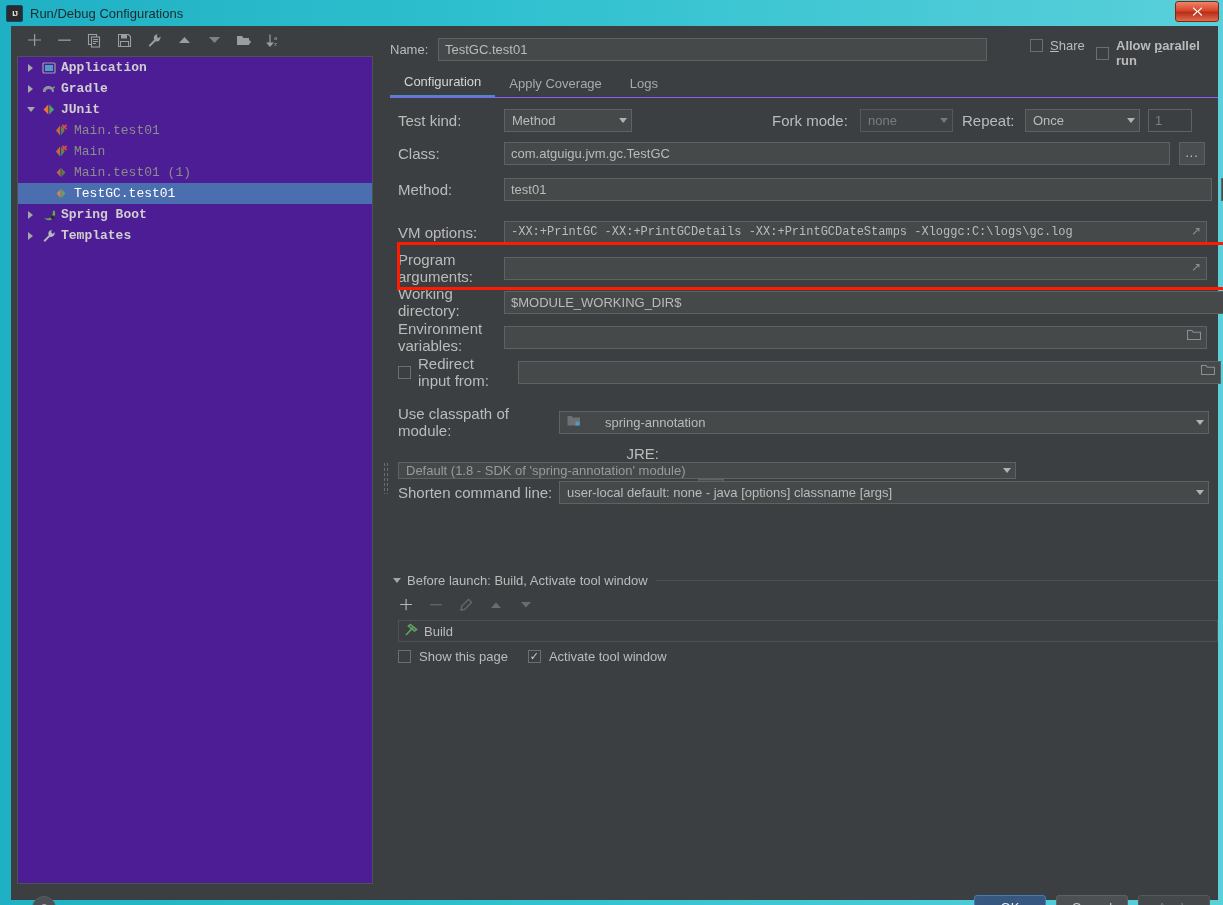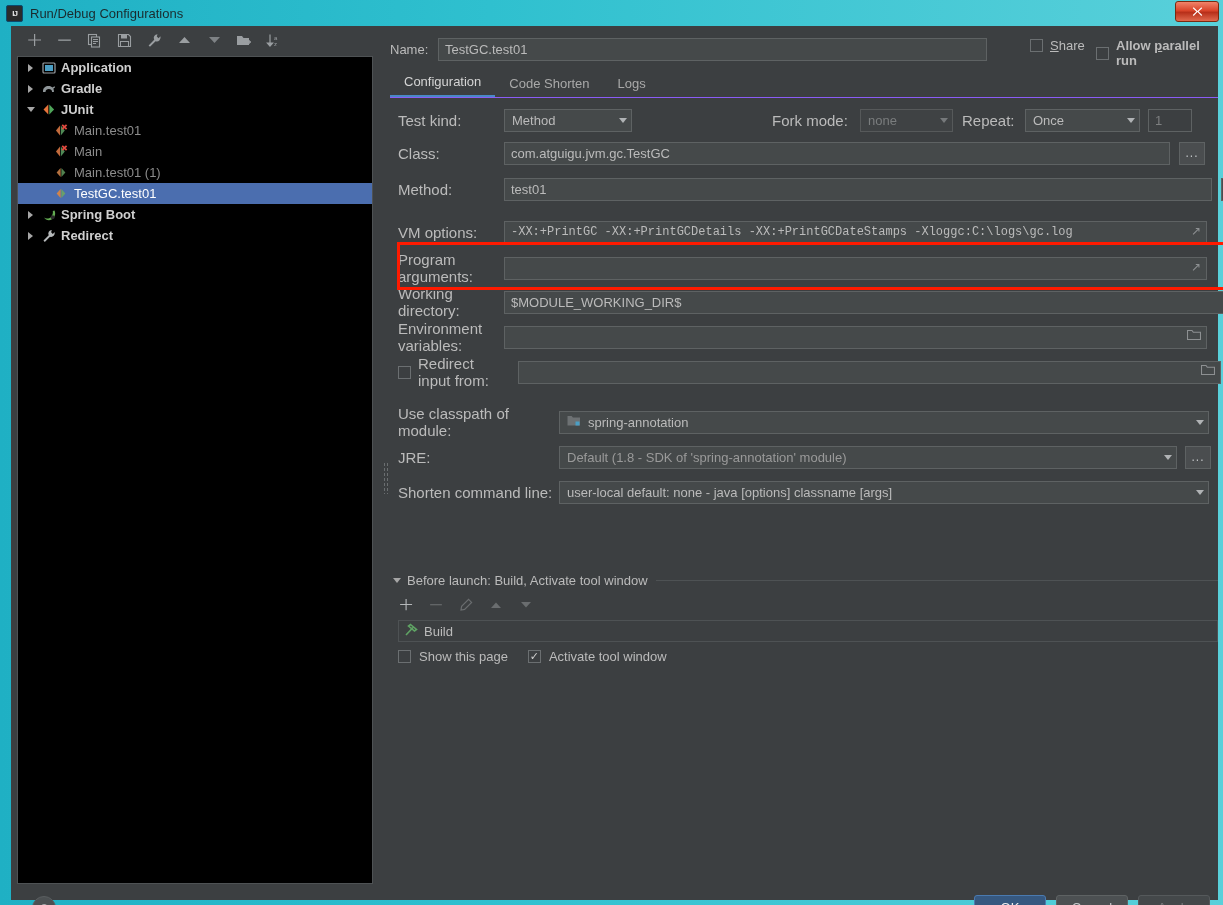--- a/index.html
+++ b/index.html
@@ -34,21 +34,21 @@
 
   
   #toolbar { position:absolute; left:0; top:0; width:360px; height:28px;
              display:flex; align-items:center; padding-left:13px; gap:10px; }
   .tbtn { width:20px; height:20px; display:flex; align-items:center; justify-content:center;
           color:#9a9ea1; cursor:pointer; }
   .tbtn svg { display:block; }
 
   
   #tree-panel { position:absolute; left:6px; top:30px; width:356px; height:828px;
-                background:#000000; border:1px solid #4e5254; overflow:hidden; }
+                background:#4c1d95; border:1px solid #4e5254; overflow:hidden;font-family:Liberation Mono, monospace; }
   .tree-row { height:21px; display:flex; align-items:center; padding-left:6px;
               font-size:13px; color:#bbbbbb; cursor:pointer; white-space:nowrap; }
   .tree-row.selected { background:#4b6eaf; color:#ffffff; }
   .tree-row.child { padding-left:36px; }
   .tree-row.dim { color:#8c8c8c; }
   .tree-row.bold { font-weight:bold; color:#cfcfcf; }
   .twisty { width:13px; height:13px; margin-right:4px; flex:none;
             display:flex; align-items:center; justify-content:center; }
   .twisty i { display:block; width:0; height:0; }
   .twisty.collapsed i { border-left:5px solid #a6a6a6; border-top:4px solid transparent;
@@ -306,21 +306,21 @@
 
       <div class="tree-row bold">
         <span class="twisty collapsed">
             <i></i>
           </span>
         <span class="tree-icon">
           <svg width="14" height="14" viewBox="0 0 15 15">
               <path d="M10.5 1.2a3.8 3.8 0 0 0-3.3 5.6L1.6 12.4l1.4 1.4 5.6-5.6a3.8 3.8 0 0 0 4.8-4.9L11.6 5.3 9.8 3.5z" fill="#b5b8ba"></path>
             </svg>
         </span>
-        <span>Redirect</span>
+        <span>Templates</span>
       </div>
     </div>
 
     <div id="splitter">
       <div class="dots"></div>
     </div>
 
     <div id="right">
 
       <div class="name-row">
@@ -331,21 +331,21 @@
         <span class="cb"></span>
         <span class="lbl"><span style="text-decoration:underline">S</span>hare</span>
       </div>
       <div style="position:absolute; left:706px; top:6px; display:flex; align-items:center; gap:7px;font-weight:bold;">
         <span class="cb"></span>
         <span class="lbl">Allow <span style="text-decoration:underline">p</span>arallel run</span>
       </div>
 
       <div id="tabs">
         <div class="tab active">Configuration</div>
-        <div class="tab">Code Shorten</div>
+        <div class="tab">Apply Coverage</div>
         <div class="tab">Logs</div>
       </div>
 
       <div class="row" style="left:8px; top:76px;">
         <span class="rlabel" style="width:106px">Test kind:</span>
         <div class="combo" style="width:128px">
           <span>Method</span>
           <span class="caret"></span>
         </div>
       </div>
@@ -427,34 +427,34 @@
             <svg width="14" height="12" viewBox="0 0 14 12">
                 <path d="M0.5 1.5h4.5l1.3 1.8H13.5v7.2H0.5z" fill="none" stroke="#8d9092" stroke-width="1.1"></path>
               </svg>
           </span>
         </div>
       </div>
 
       <div class="row" style="left:8px; top:378px;">
         <span class="rlabel" style="width:161px">Use classpath of module:</span>
         <div class="combo" style="width:650px">
-          <span style="display:flex; align-items:center; gap:7px;">
+          <span style="display:flex; align-items:center; gap:24px;">
             <span>
               <svg width="14" height="12" viewBox="0 0 14 12">
                   <path d="M0.5 1h4.2l1.2 1.6H13v8H0.5z" fill="#6d7173"></path>
                   <rect x="8.5" y="6.5" width="4" height="4" fill="#4a9ec4"></rect>
                 </svg>
             </span>
             <span>spring-annotation</span>
           </span>
           <span class="caret"></span>
         </div>
       </div>
 
-      <div class="row" style="left:8px; top:413px;">
+      <div class="row" style="left:8px; top:413px;flex-direction:column;">
         <span class="rlabel" style="width:161px">JRE:</span>
         <div class="combo" style="width:618px; color:#9a9a9a;">
           <span>Default (1.8 - SDK of 'spring-annotation' module)</span>
           <span class="caret"></span>
         </div>
         <div class="browse" style="margin-left:8px">...</div>
       </div>
 
       <div class="row" style="left:8px; top:448px;">
         <span class="rlabel" style="width:161px">Shorten command line:</span>

